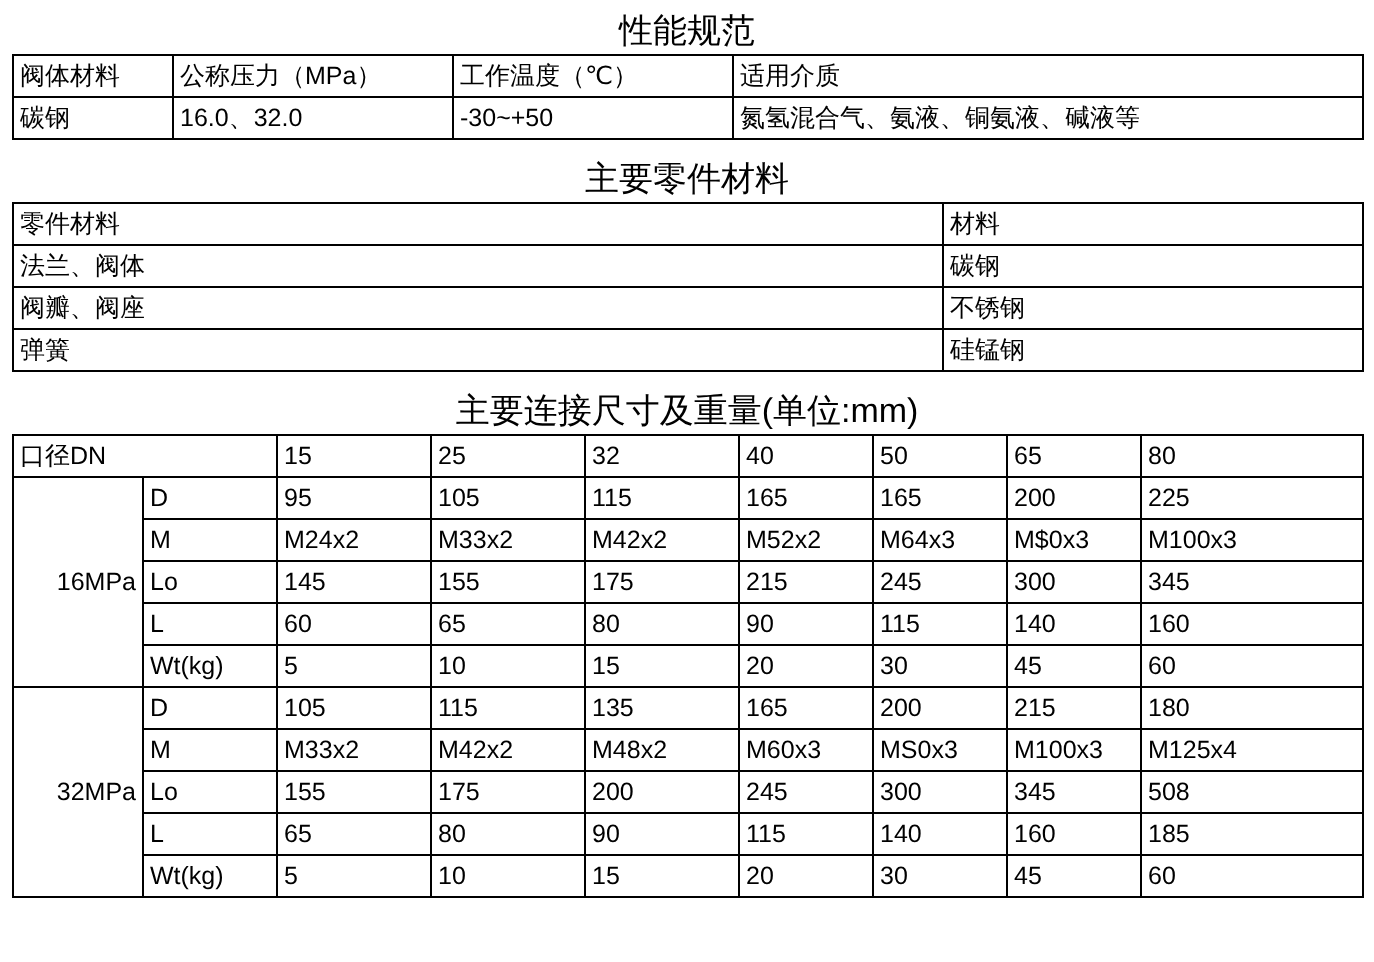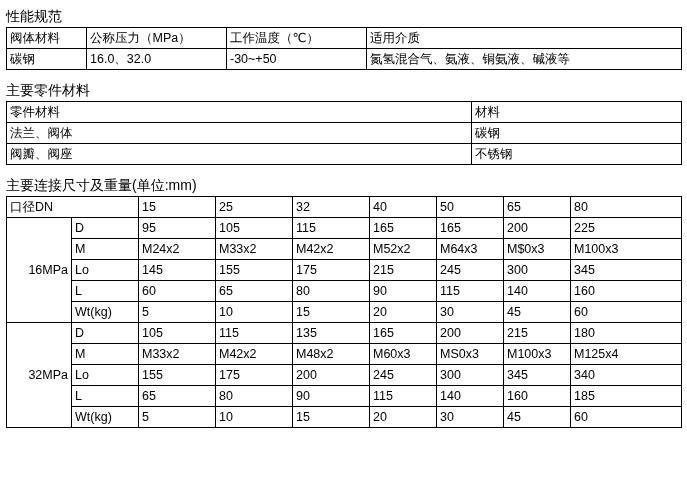--- a/index.html
+++ b/index.html
@@ -16,25 +16,26 @@
     overflow: hidden;
   }
   .page {
     position: relative;
     width: 687px;
     height: 481px;
     padding: 6px 6px 0 6px;
     box-sizing: border-box;
   }
   .section-title {
-    font-size: 14px;
+    font-size: 17px;
     line-height: 16px;
     margin: 2px 0 3px 0;
     color: #000;
     white-space: nowrap;
+    text-align: center;
   }
   table.grid {
     border-collapse: collapse;
     table-layout: fixed;
     width: 675px;
     margin-bottom: 4px;
   }
   table.grid td {
     border: 1px solid #000000;
     padding: 1px 3px;
@@ -101,20 +102,24 @@
         <td>材料</td>
       </tr>
       <tr>
         <td>法兰、阀体</td>
         <td>碳钢</td>
       </tr>
       <tr>
         <td>阀瓣、阀座</td>
         <td>不锈钢</td>
       </tr>
+      <tr>
+        <td>弹簧</td>
+        <td>硅锰钢</td>
+      </tr>
     </tbody>
   </table>
 
   <div class="spacer"></div>
 
   <div class="section-title">主要连接尺寸及重量(单位:mm)</div>
 
   <table class="grid" id="t3">
     <colgroup>
       <col style="width:65px">
@@ -213,21 +218,21 @@
         <td>M125x4</td>
       </tr>
       <tr>
         <td>Lo</td>
         <td>155</td>
         <td>175</td>
         <td>200</td>
         <td>245</td>
         <td>300</td>
         <td>345</td>
-        <td>340</td>
+        <td>508</td>
       </tr>
       <tr>
         <td>L</td>
         <td>65</td>
         <td>80</td>
         <td>90</td>
         <td>115</td>
         <td>140</td>
         <td>160</td>
         <td>185</td>

